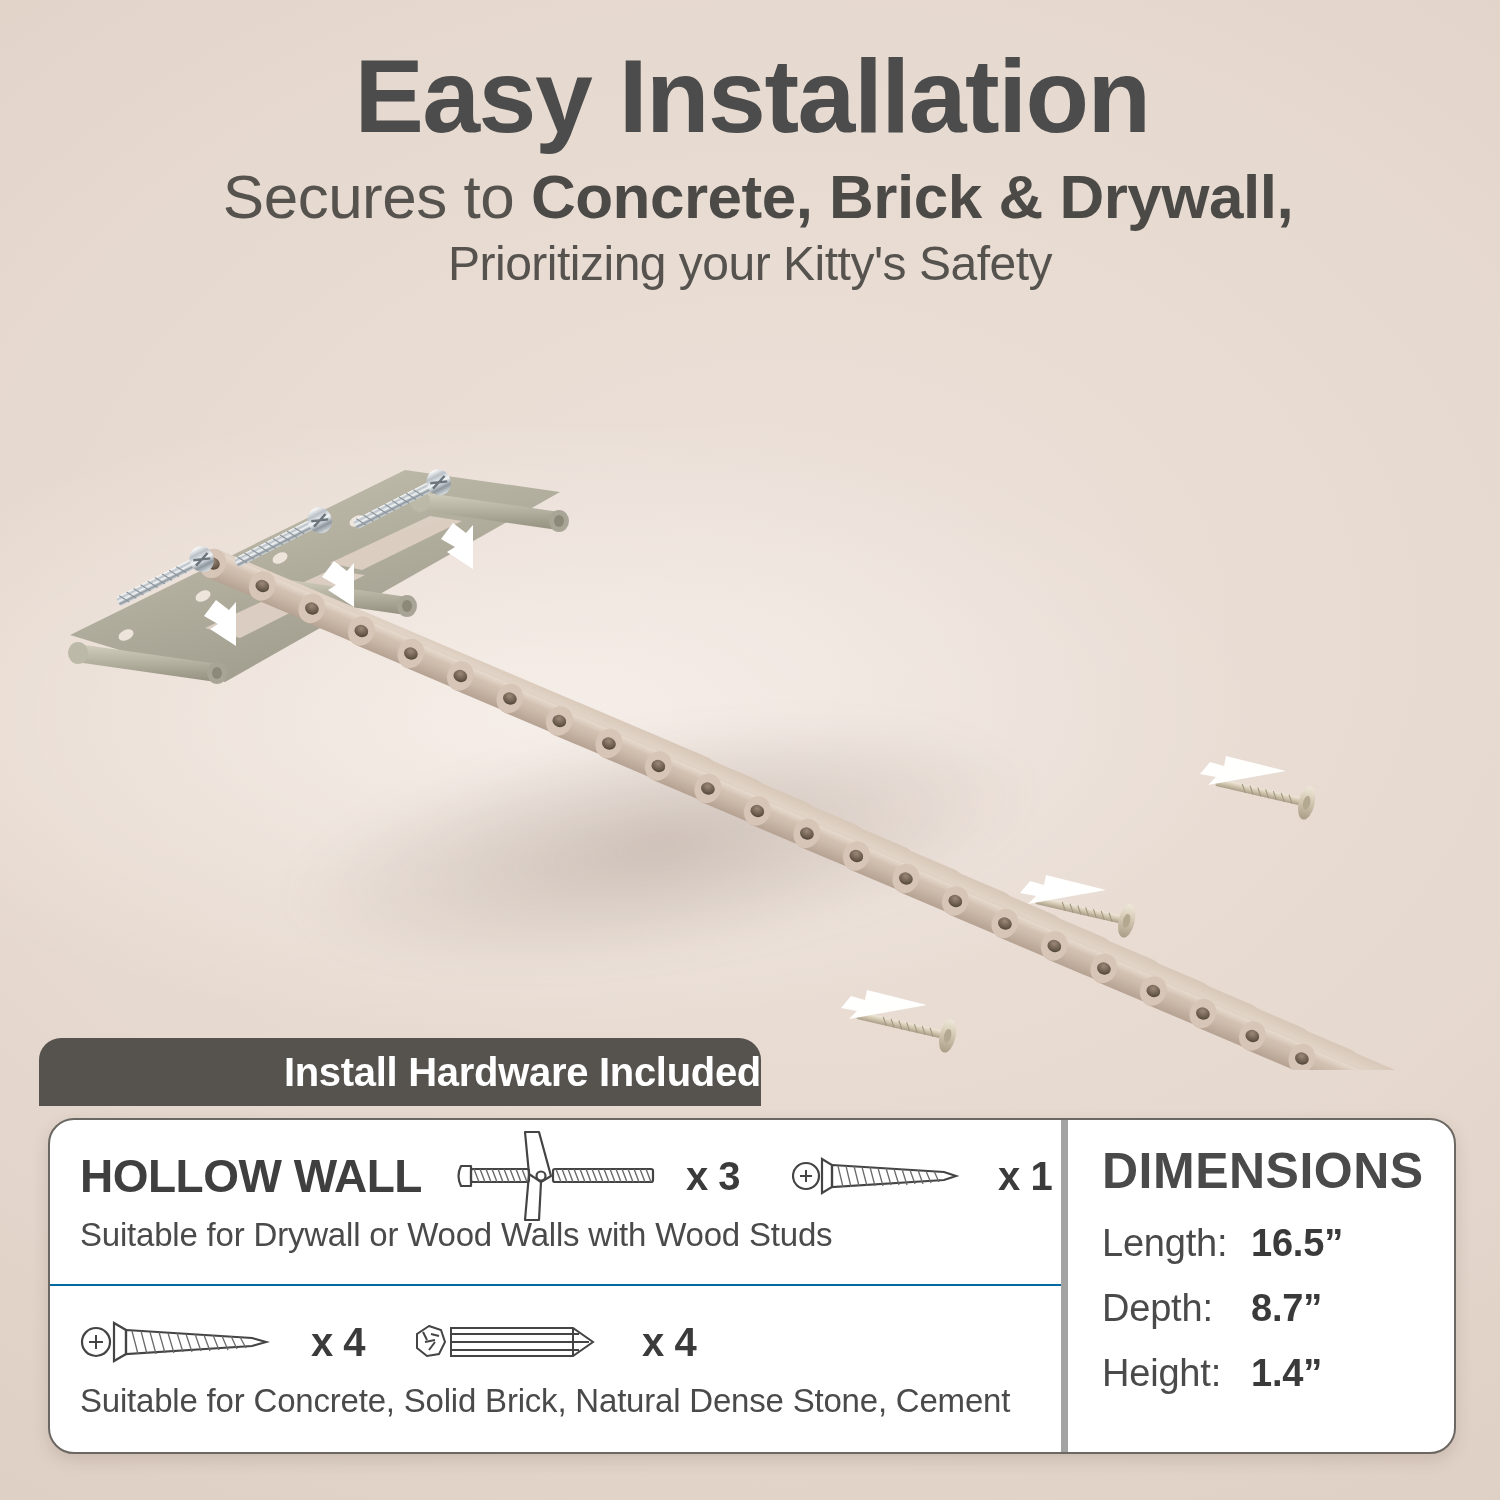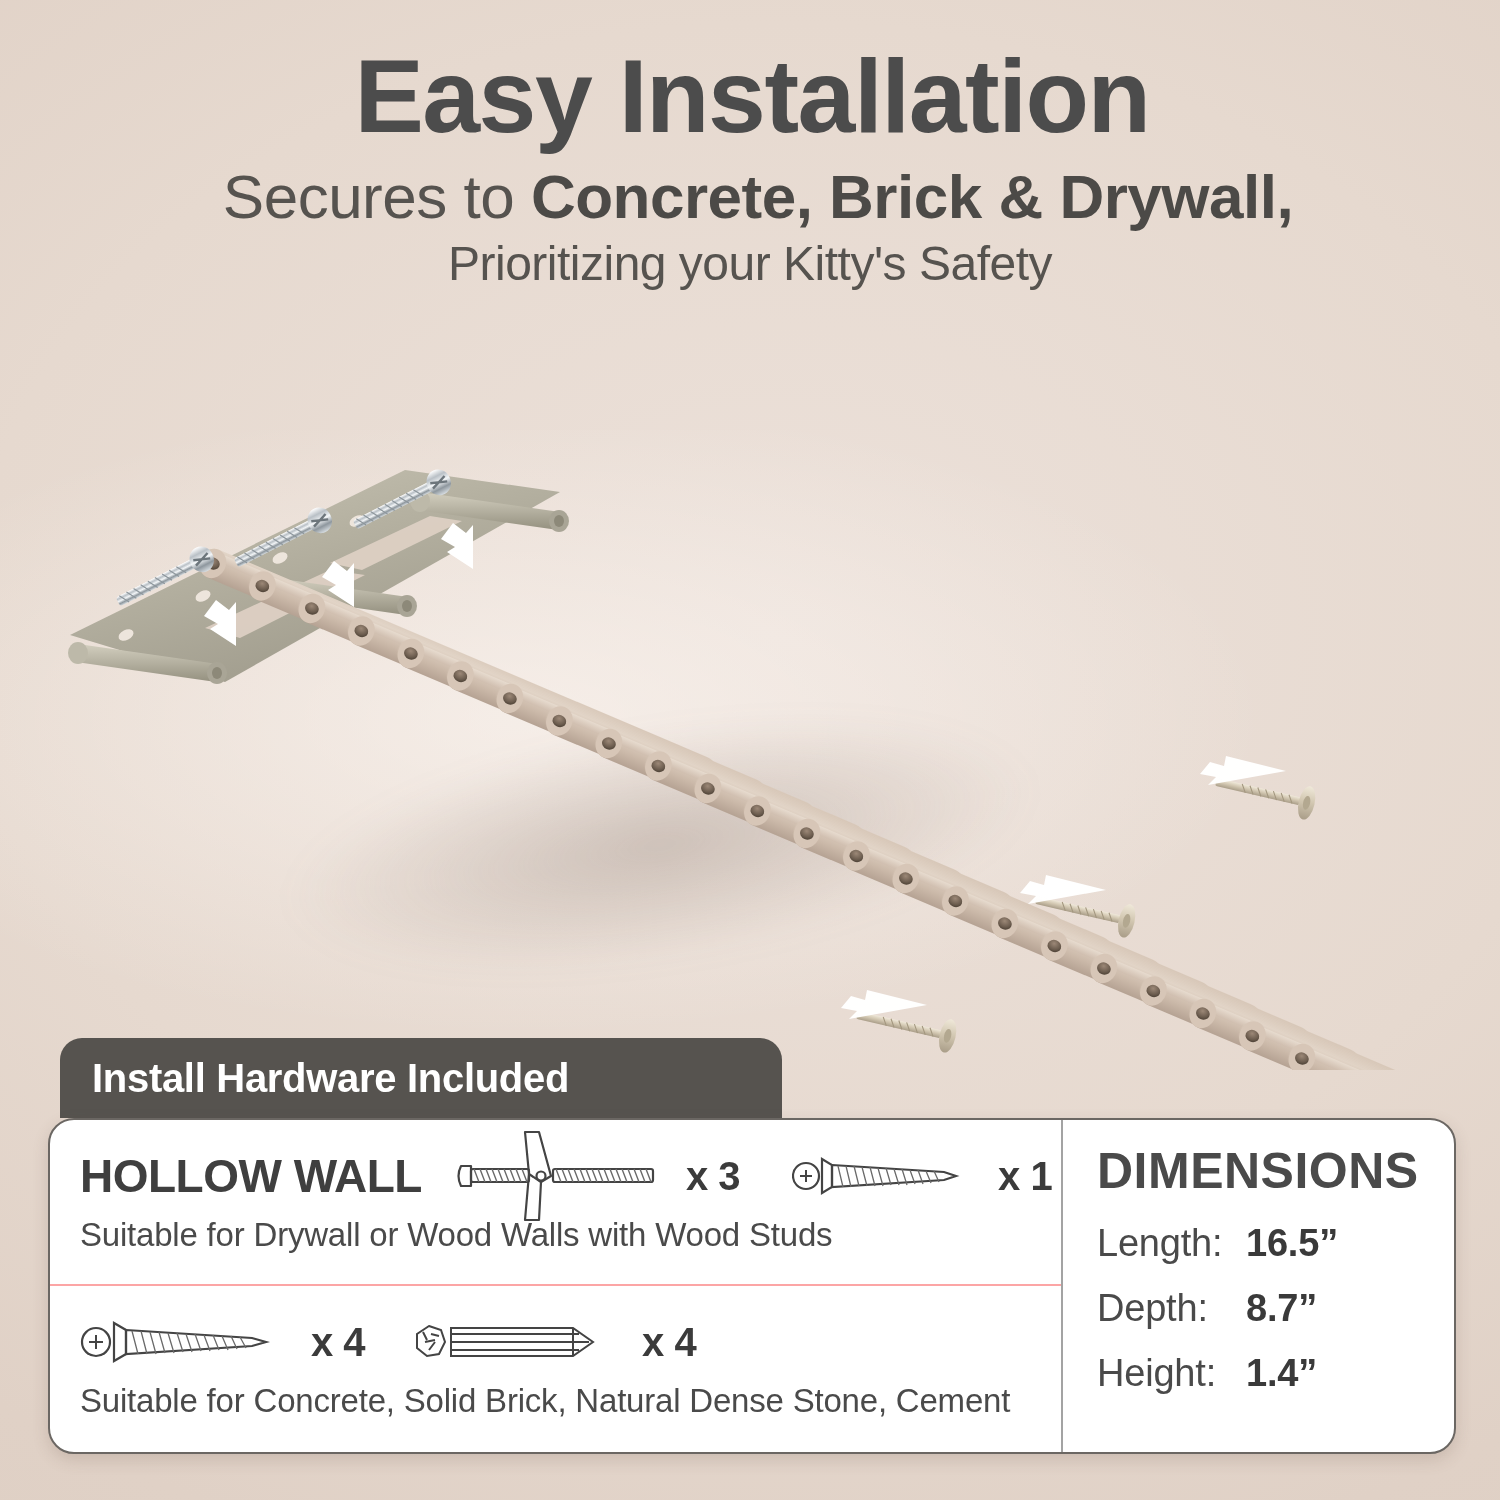--- a/index.html
+++ b/index.html
@@ -45,41 +45,41 @@
   }
   .drop-shadow{
     position:absolute;left:120px;top:250px;width:1080px;height:330px;
     background:radial-gradient(50% 50% at 50% 50%, rgba(120,100,88,.30), rgba(120,100,88,0) 70%);
     filter:blur(14px);
     transform:rotate(-9deg);
   }
 
   
   .tab{
-    position:absolute;left:60px;top:1038px;width:722px;height:80px;
+    position:absolute;left:39px;top:1038px;width:722px;height:68px;
     background:#56534f;border-radius:22px 22px 0 0;
-    display:flex;align-items:center;
+    display:flex;align-items:center;justify-content:flex-end;
   }
   .tab-label{
     color:#ffffff;font-size:40px;font-weight:700;letter-spacing:-.3px;
     margin-left:32px;
   }
   .card{
     position:absolute;left:48px;top:1118px;width:1404px;height:332px;
     background:#fff;border:2px solid #6b6763;border-radius:26px;
     box-shadow:0 6px 16px rgba(100,80,68,.18);
     overflow:hidden;
     display:flex;
   }
   .card-left{width:1011px;display:flex;flex-direction:column;}
-  .card-right{flex:1;border-left:2px solid #a3a3a3;padding:22px 0 0 34px;box-sizing:border-box;}
+  .card-right{flex:1;border-left:7px solid #a3a3a3;padding:22px 0 0 34px;box-sizing:border-box;}
   .hw-row{
     height:50%;box-sizing:border-box;padding:20px 0 0 30px;position:relative;
   }
-  .hw-row.first{border-bottom:2px solid #fca5a5;}
+  .hw-row.first{border-bottom:2px solid #0369a1;}
   .hw-top{display:flex;align-items:center;height:72px;}
   .hw-name{
     font-size:46px;font-weight:700;color:#3f3f3f;letter-spacing:-.5px;
     width:375px;flex:none;
   }
   .hw-item{display:flex;align-items:center;}
   .hw-qty{
     font-size:40px;font-weight:700;color:#3b3b3b;margin:0 0 0 16px;letter-spacing:-.5px;
     white-space:nowrap;
   }

